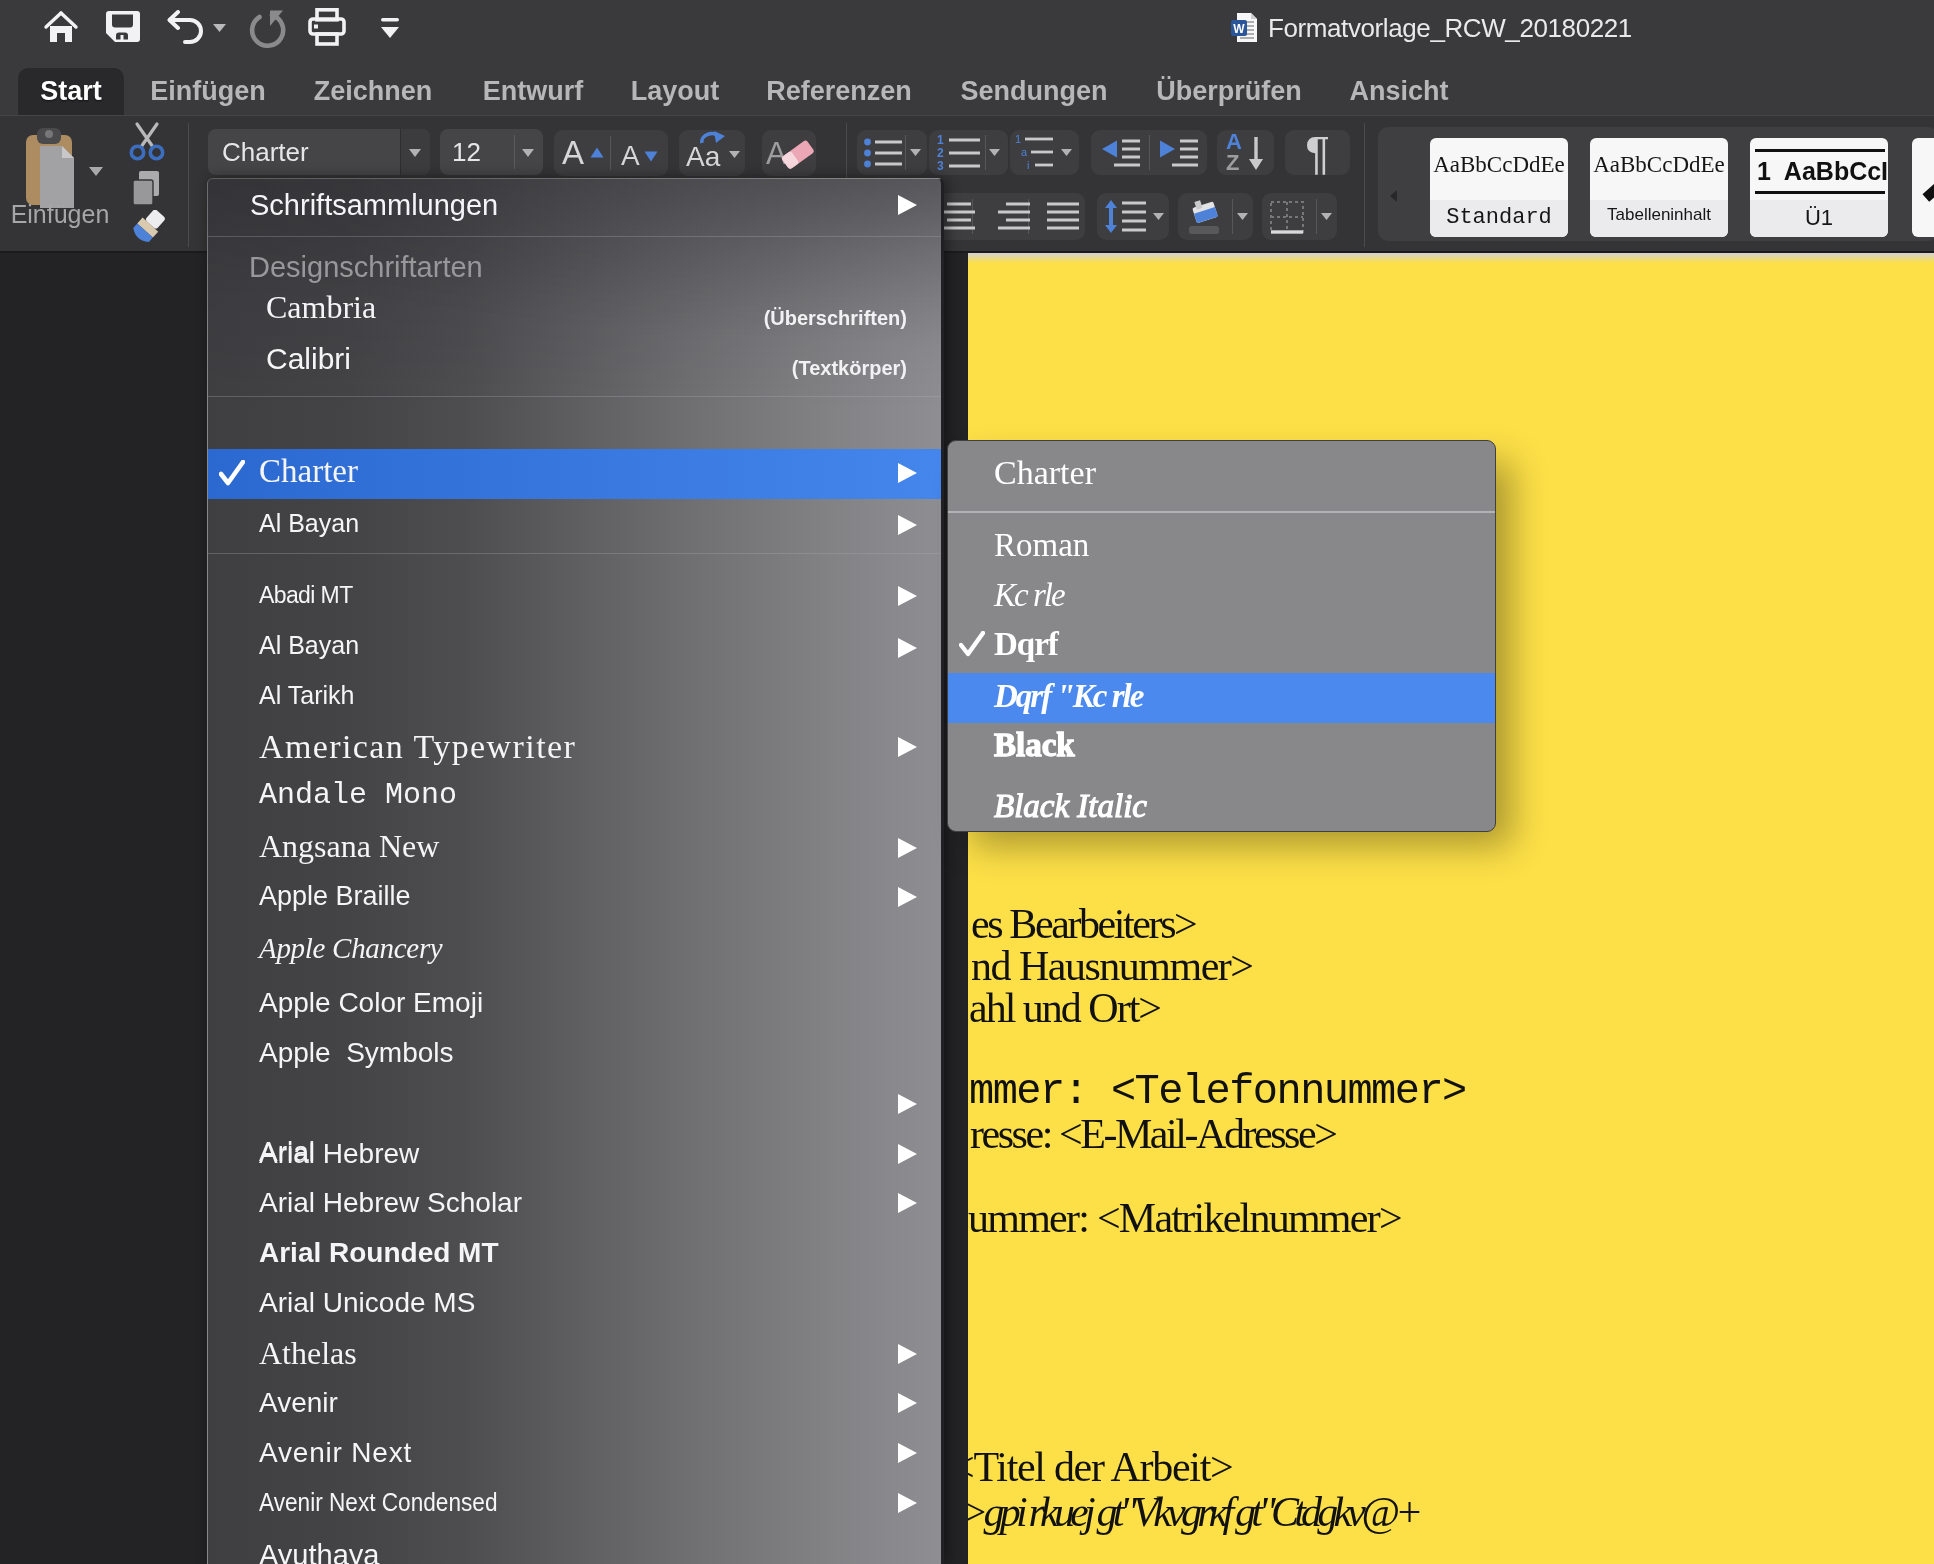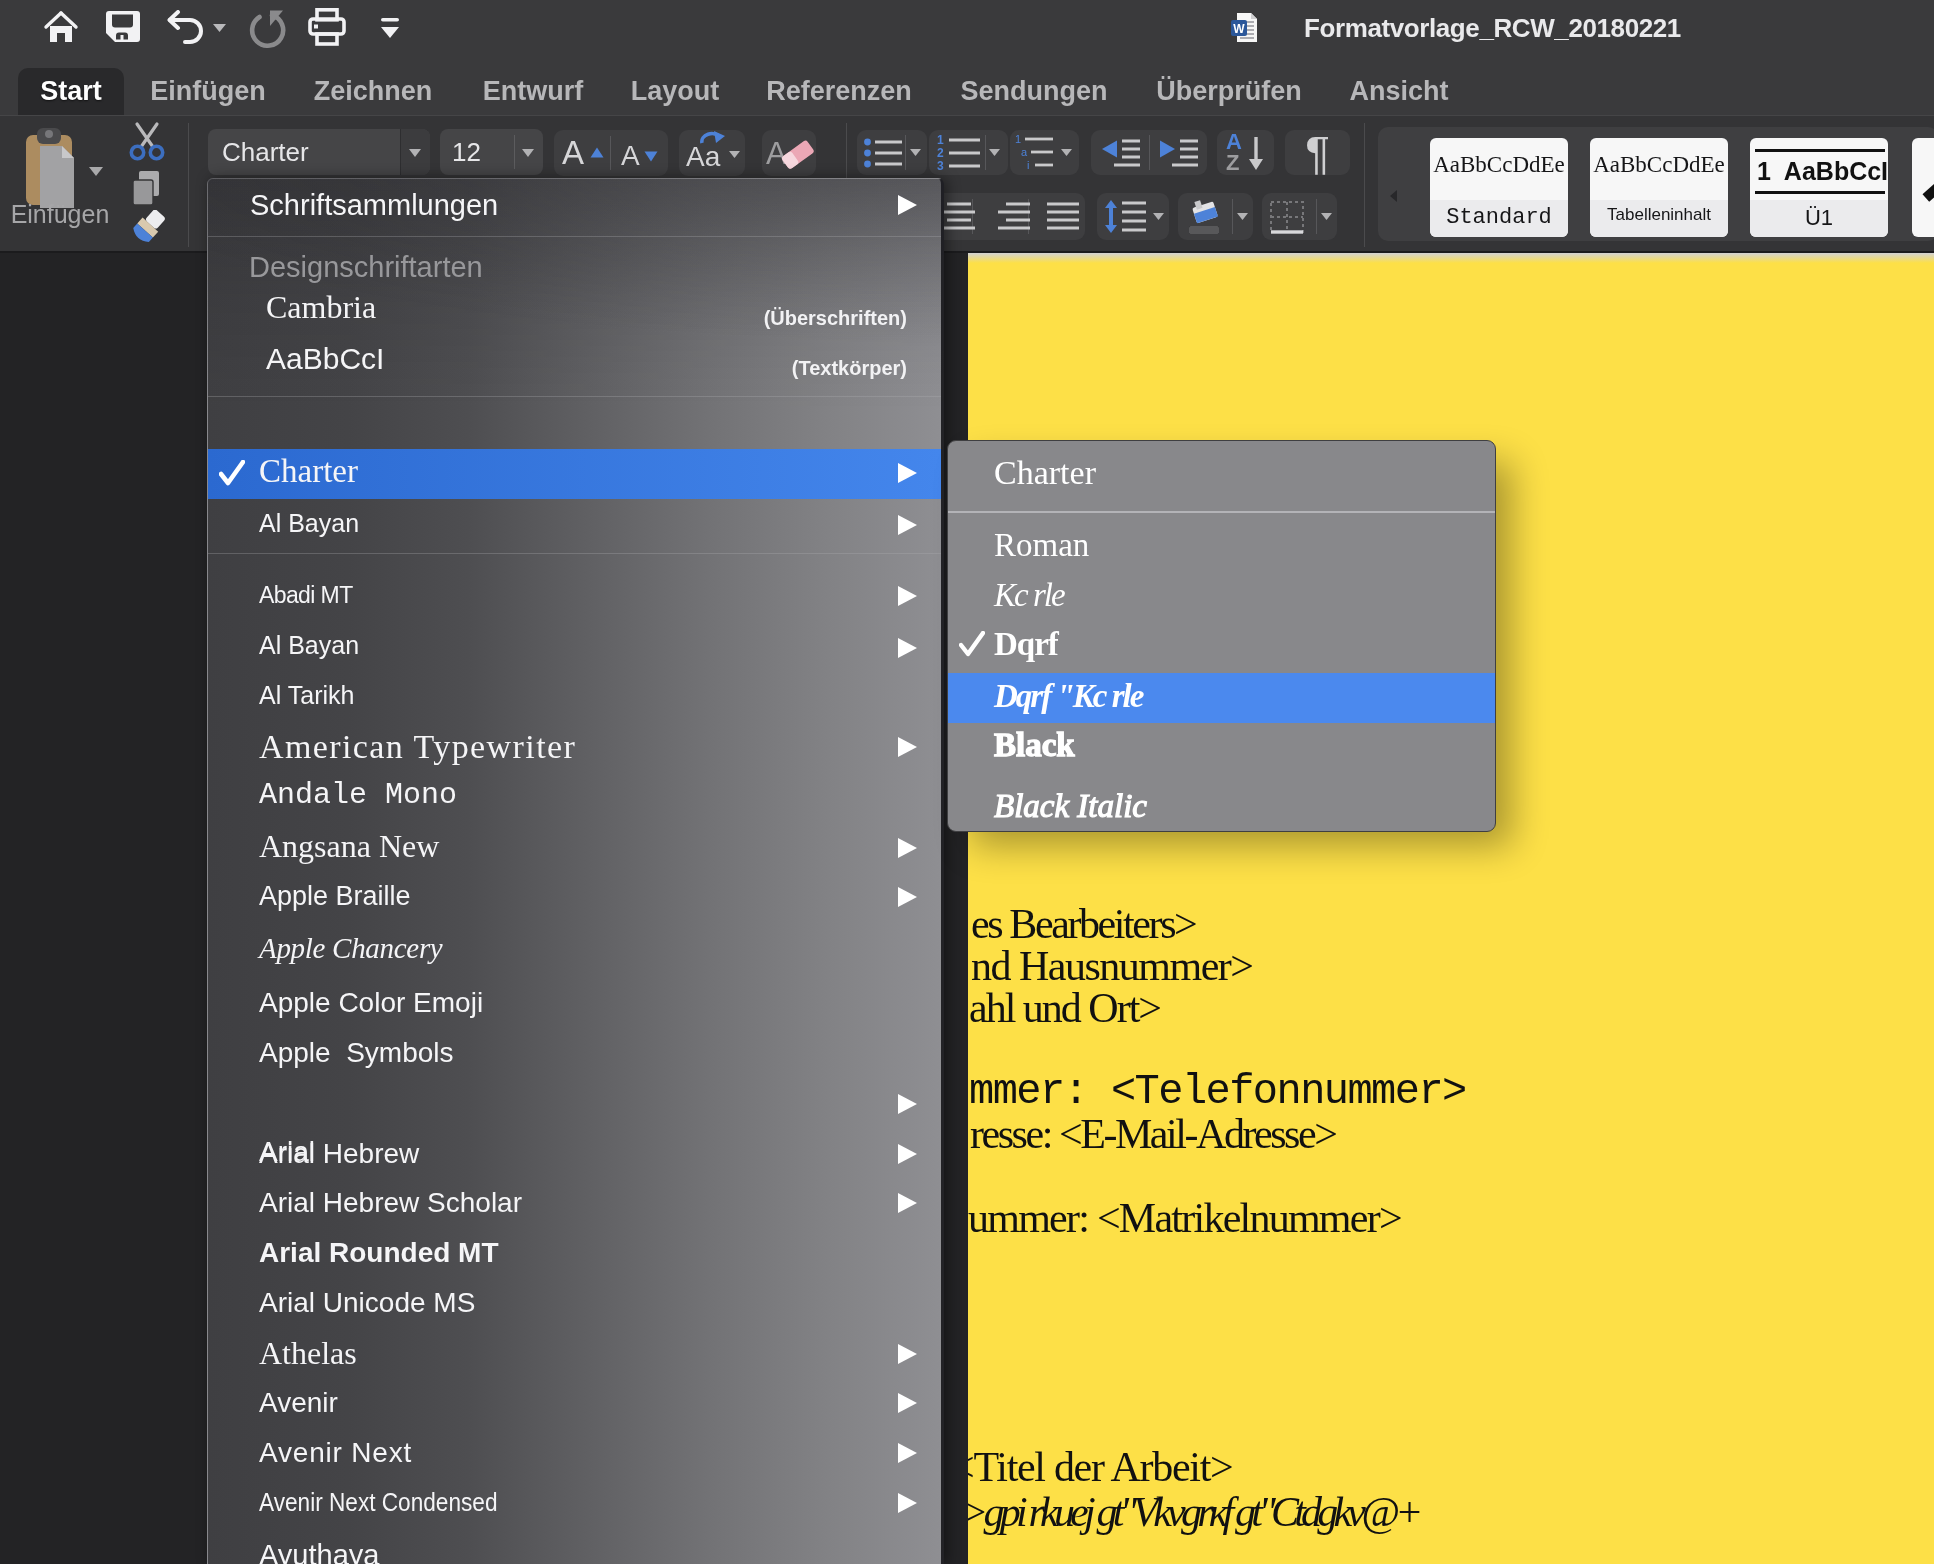--- a/index.html
+++ b/index.html
@@ -100,21 +100,21 @@
     <g stroke="#9a9aa0" stroke-width="1.6">
       <line x1="9" y1="10" x2="23" y2="10"></line>
         <line x1="9" y1="14" x2="23" y2="14"></line>
       <line x1="9" y1="18" x2="23" y2="18"></line>
         <line x1="9" y1="22" x2="23" y2="22"></line>
       <line x1="9" y1="26" x2="23" y2="26"></line>
     </g>
     <rect x="0" y="8" width="16" height="16" rx="2" fill="#2b579a"></rect>
     <text x="8" y="20.5" font-size="12" font-weight="bold" fill="#ffffff" text-anchor="middle" font-family="Liberation Sans">W</text>
   </svg>
-  <div class="abs" style="left:1268px; top:0; height:56px; line-height:56px; font-size:26px; font-weight:700; letter-spacing:-0.4px; color:#e9e9eb;margin-left:36px;">Formatvorlage_RCW_20180221</div>
+  <div class="abs" style="left:1268px; top:0; height:56px; line-height:56px; font-size:26px; font-weight:400; letter-spacing:-0.4px; color:#e9e9eb;">Formatvorlage_RCW_20180221</div>
 </div>
 <div id="ribboncontent">
 
   <svg class="abs" style="left:24px; top:126px;" width="76" height="88" viewBox="0 0 76 88">
     <rect x="2" y="9" width="46" height="70" rx="7" fill="#ac8c60"></rect>
     <rect x="13" y="2" width="24" height="16" rx="6" fill="#4a4a4c"></rect>
     <circle cx="25" cy="8" r="4" fill="#77777a"></circle>
     <path d="M16 20 H38 L50 32 V82 H16 Z" fill="#a2a2a4"></path>
     <path d="M38 20 L50 32 H38 Z" fill="#c8c8ca"></path>
   </svg>
@@ -396,21 +396,21 @@
 
 <div class="abs menu" id="menu">
 
   <div class="mi" style="top:10px; left:42px; font-size:29px;">Schriftsammlungen</div>
   <div class="arrow" style="right:24px; top:16px;"></div>
   <div class="msep" style="top:57px;"></div>
 
   <div class="mhead" style="top:72px; font-size:29px;">Designschriftarten</div>
   <div class="mi serif" style="top:110px; left:58px; font-size:32px;">Cambria</div>
   <div class="abs" style="right:34px; top:128px; font-size:20px; font-weight:bold; color:#f2f2f4;">(Überschriften)</div>
-  <div class="mi" style="top:163px; left:58px; font-size:30px;">AaBbCcI</div>
+  <div class="mi" style="top:163px; left:58px; font-size:30px;">Calibri</div>
   <div class="abs" style="right:34px; top:178px; font-size:20px; font-weight:bold; color:#f2f2f4;">(Textkörper)</div>
   <div class="msep" style="top:217px;"></div>
 
   <div class="abs" style="left:0; top:270px; width:100%; height:50px; background:linear-gradient(to right,#2b69d0,#4486ec);"></div>
   <svg class="abs" style="left:11px; top:281px;" width="26" height="27" viewBox="0 0 26 27">
     <path d="M2 14 L9 23 L24 2" fill="none" stroke="#ffffff" stroke-width="4.6" stroke-linecap="round" stroke-linejoin="round"></path>
   </svg>
   <div class="mi serif" style="top:274px; font-size:33px;">Charter</div>
   <div class="arrow" style="right:24px; top:284px;"></div>
   <div class="mi" style="top:330px; font-size:25px;">Al Bayan</div>

